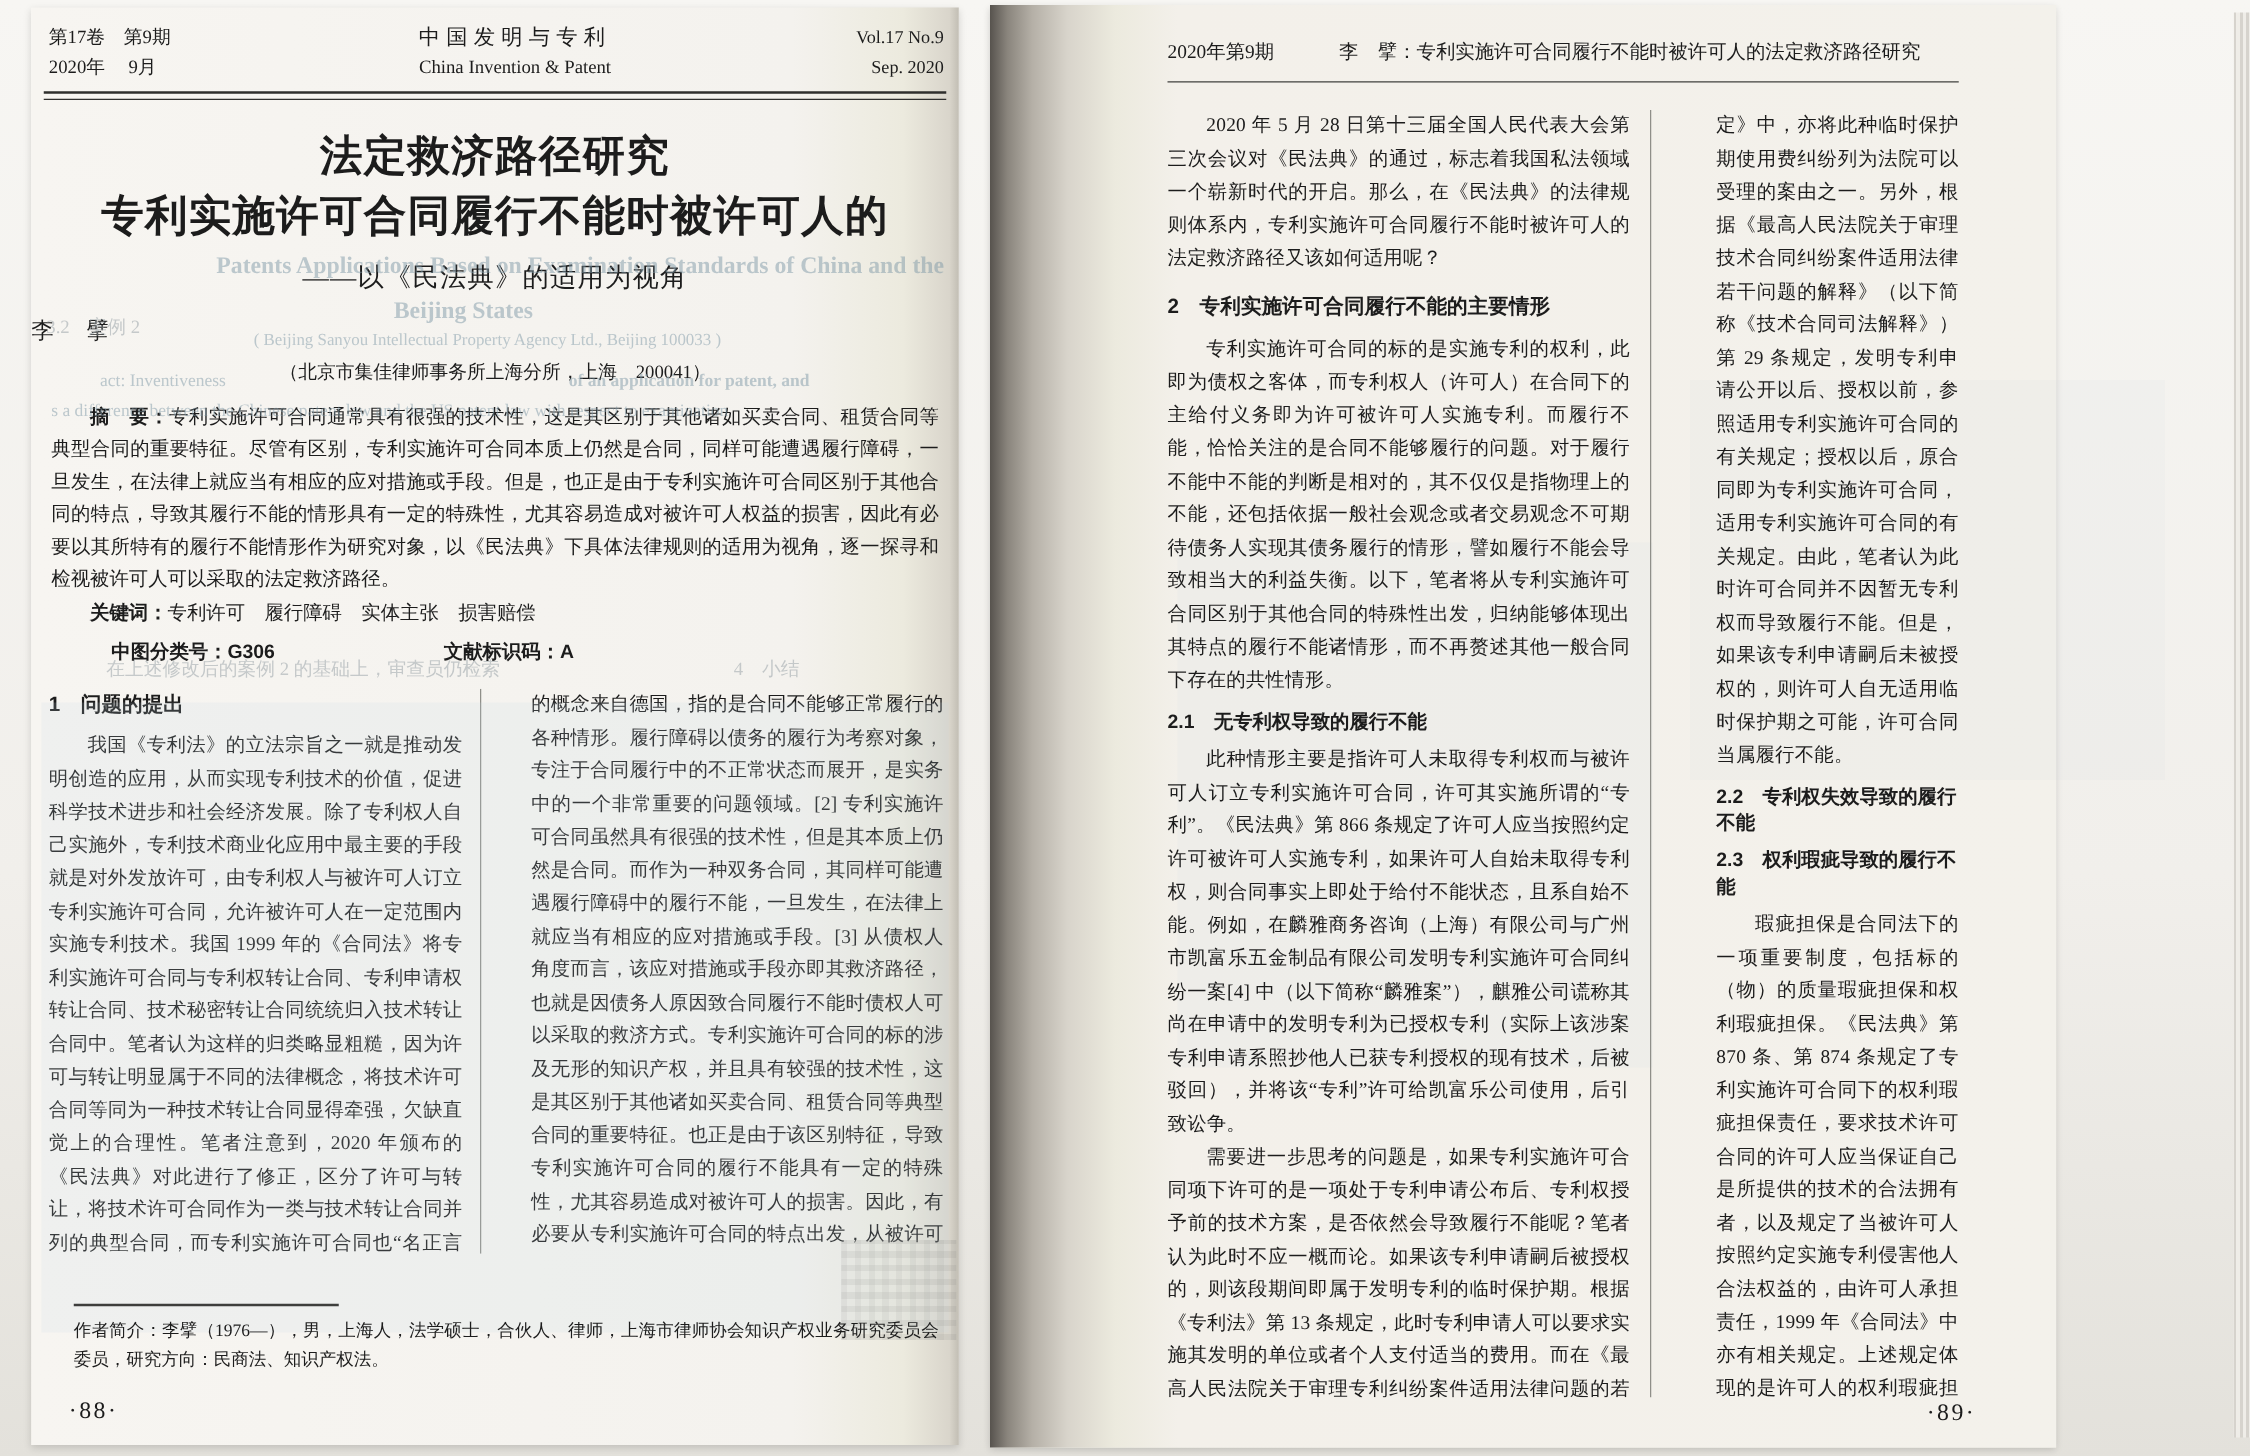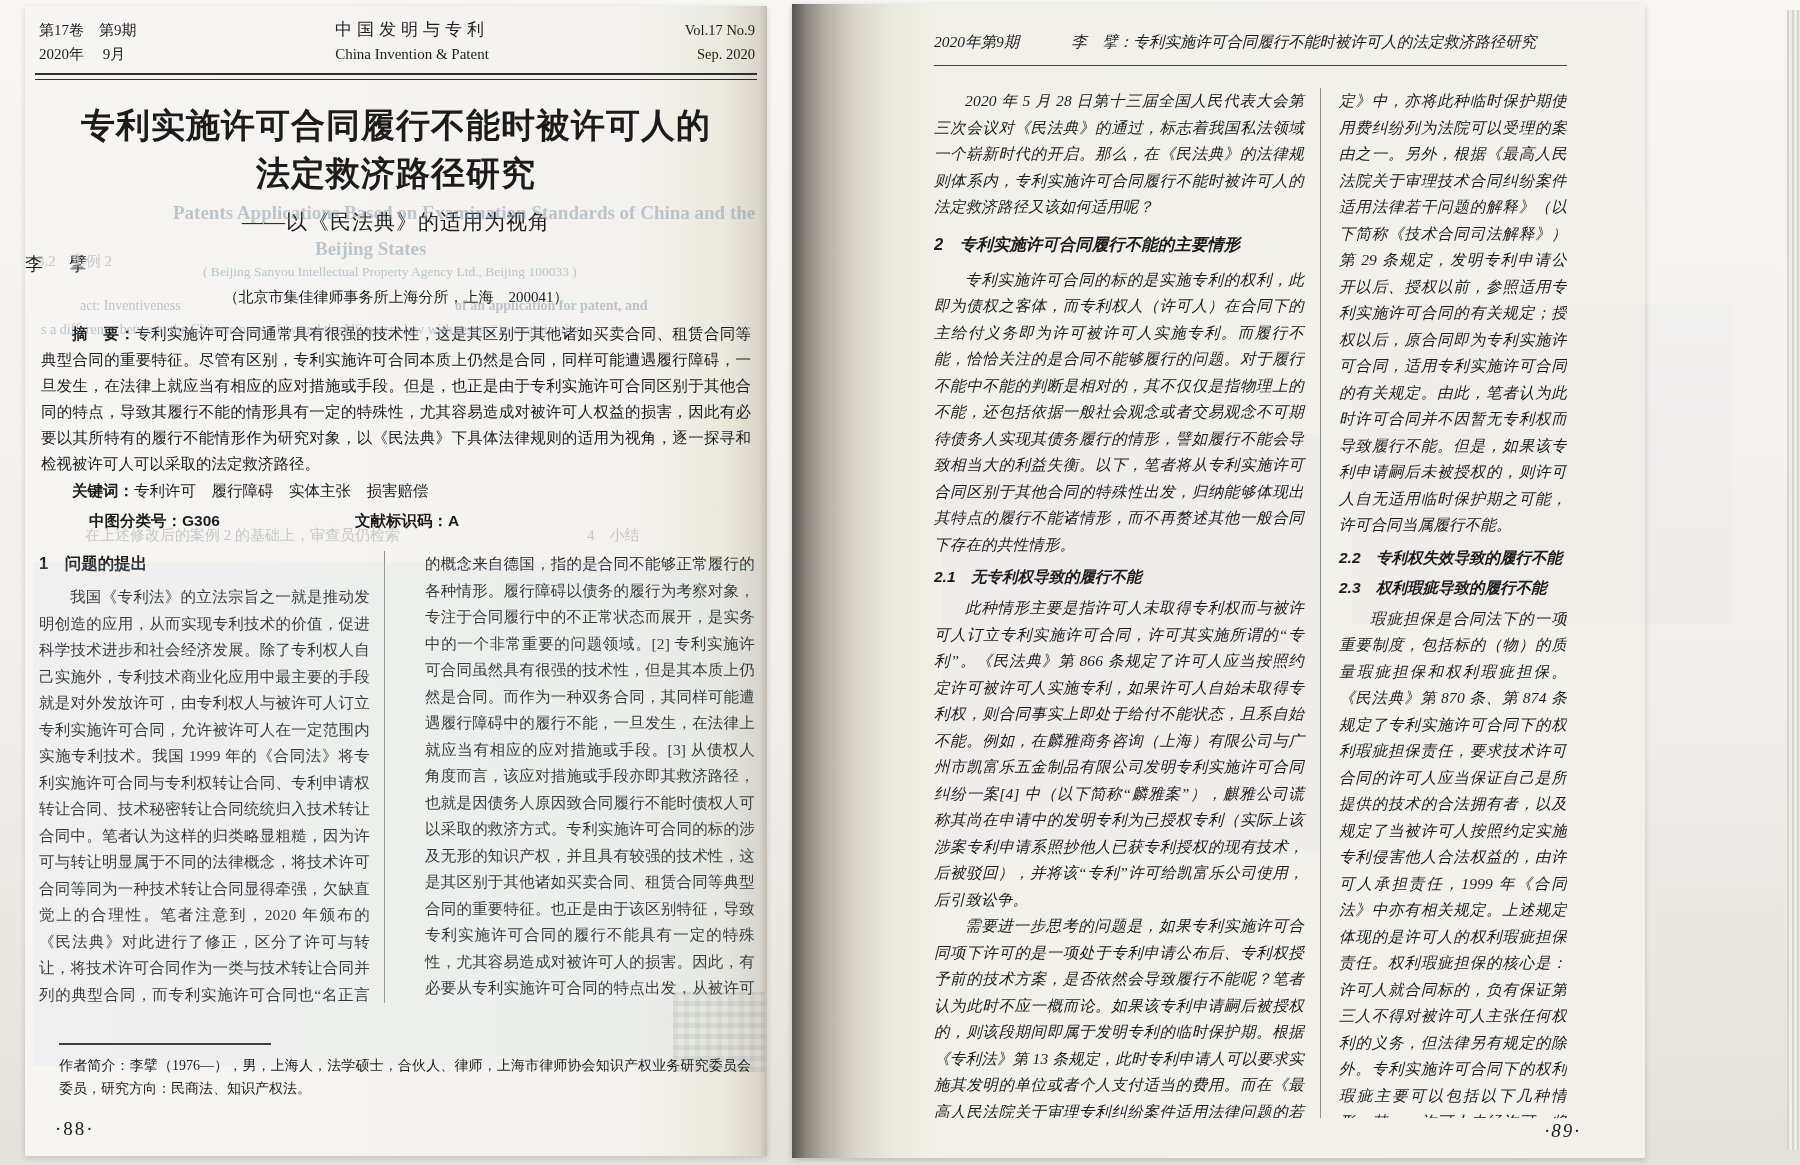--- a/index.html
+++ b/index.html
@@ -43,25 +43,24 @@
   .footnote{position:absolute;left:34px;right:16px;bottom:56px;}
   .footnote-rule{width:212px;border-top:2px solid #3e3e3c;margin-bottom:9px;}
   .footnote-text{font-size:14px;line-height:23px;text-align:justify;margin:0;}
   .pagenum{position:absolute;bottom:16px;font-size:19px;letter-spacing:2px;}
   .pagenum-left{left:30px;}
   
   .page-right{
     left:792px;top:4px;width:853px;height:1154px;
     background:linear-gradient(90deg,#57534e 0px,#8a857d 14px,#b5b0a7 34px,#d8d4cb 62px,#eceade 100px,#f3f0ea 150px,#f3f1eb 100%);
     box-shadow:0 2px 6px rgba(0,0,0,0.18);
-    font-style:italic;
   }
   .rp-inner{position:absolute;left:142px;right:78px;top:0;bottom:0;}
   .rp-header{margin-top:26px;display:flex;gap:52px;font-size:15.5px;line-height:24px;border-bottom:1px solid #41413f;padding-bottom:11px;}
-  .rp-cols{display:flex;margin-top:22px;height:1030px;overflow:hidden;}
+  .rp-cols{display:flex;margin-top:22px;height:1030px;overflow:hidden;gap:34px;}
   .rp-col1{width:370px;box-sizing:content-box;padding-right:16px;border-right:1px solid #8f8f89;overflow:hidden;}
   .rp-col2{flex:1;padding-left:18px;overflow:hidden;}
   .pagenum-right{right:64px;}
   
   .edge-stack{position:absolute;left:1787px;top:10px;width:13px;height:1140px;
     background:repeating-linear-gradient(90deg,#d6d3cd 0 2px,#efede8 2px 5px);}
   
   .ghost{position:absolute;pointer-events:none;white-space:nowrap;}
   .ghost-en{color:rgba(128,154,168,0.5);font-weight:bold;}
   .ghost-cn{color:rgba(148,158,163,0.5);}
@@ -98,22 +97,22 @@
       <div class="journal-en">China Invention &amp; Patent</div>
     </div>
     <div class="r">
       <div>Vol.17  No.9</div>
       <div>Sep.  2020</div>
     </div>
   </div>
   <div class="double-rule"></div>
 
   <div class="art-title">
+    <div>法定救济路径研究</div>
     <div>专利实施许可合同履行不能时被许可人的</div>
-    <div>法定救济路径研究</div>
   </div>
   <div class="art-subtitle">——以《民法典》的适用为视角</div>
   <div class="art-author">李　擘</div>
   <div class="art-affil">（北京市集佳律师事务所上海分所，上海　200041）</div>
 
   <p class="abstract"><b>摘　要：</b><span>专利实施许可合同通常具有很强的技术性，这是其区别于其他诸如买卖合同、租赁合同等典型合同的重要特征。尽管有区别，专利实施许可合同本质上仍然是合同，同样可能遭遇履行障碍，一旦发生，在法律上就应当有相应的应对措施或手段。但是，也正是由于专利实施许可合同区别于其他合同的特点，导致其履行不能的情形具有一定的特殊性，尤其容易造成对被许可人权益的损害，因此有必要以其所特有的履行不能情形作为研究对象，以《民法典》下具体法律规则的适用为视角，逐一探寻和检视被许可人可以采取的法定救济路径。</span></p>
   <p class="kw"><b>关键词：</b><span>专利许可　履行障碍　实体主张　损害赔偿</span></p>
   <div class="clc-row">
     <span class="clc">中图分类号：G306</span>
     <span class="doccode">文献标识码：A</span>

